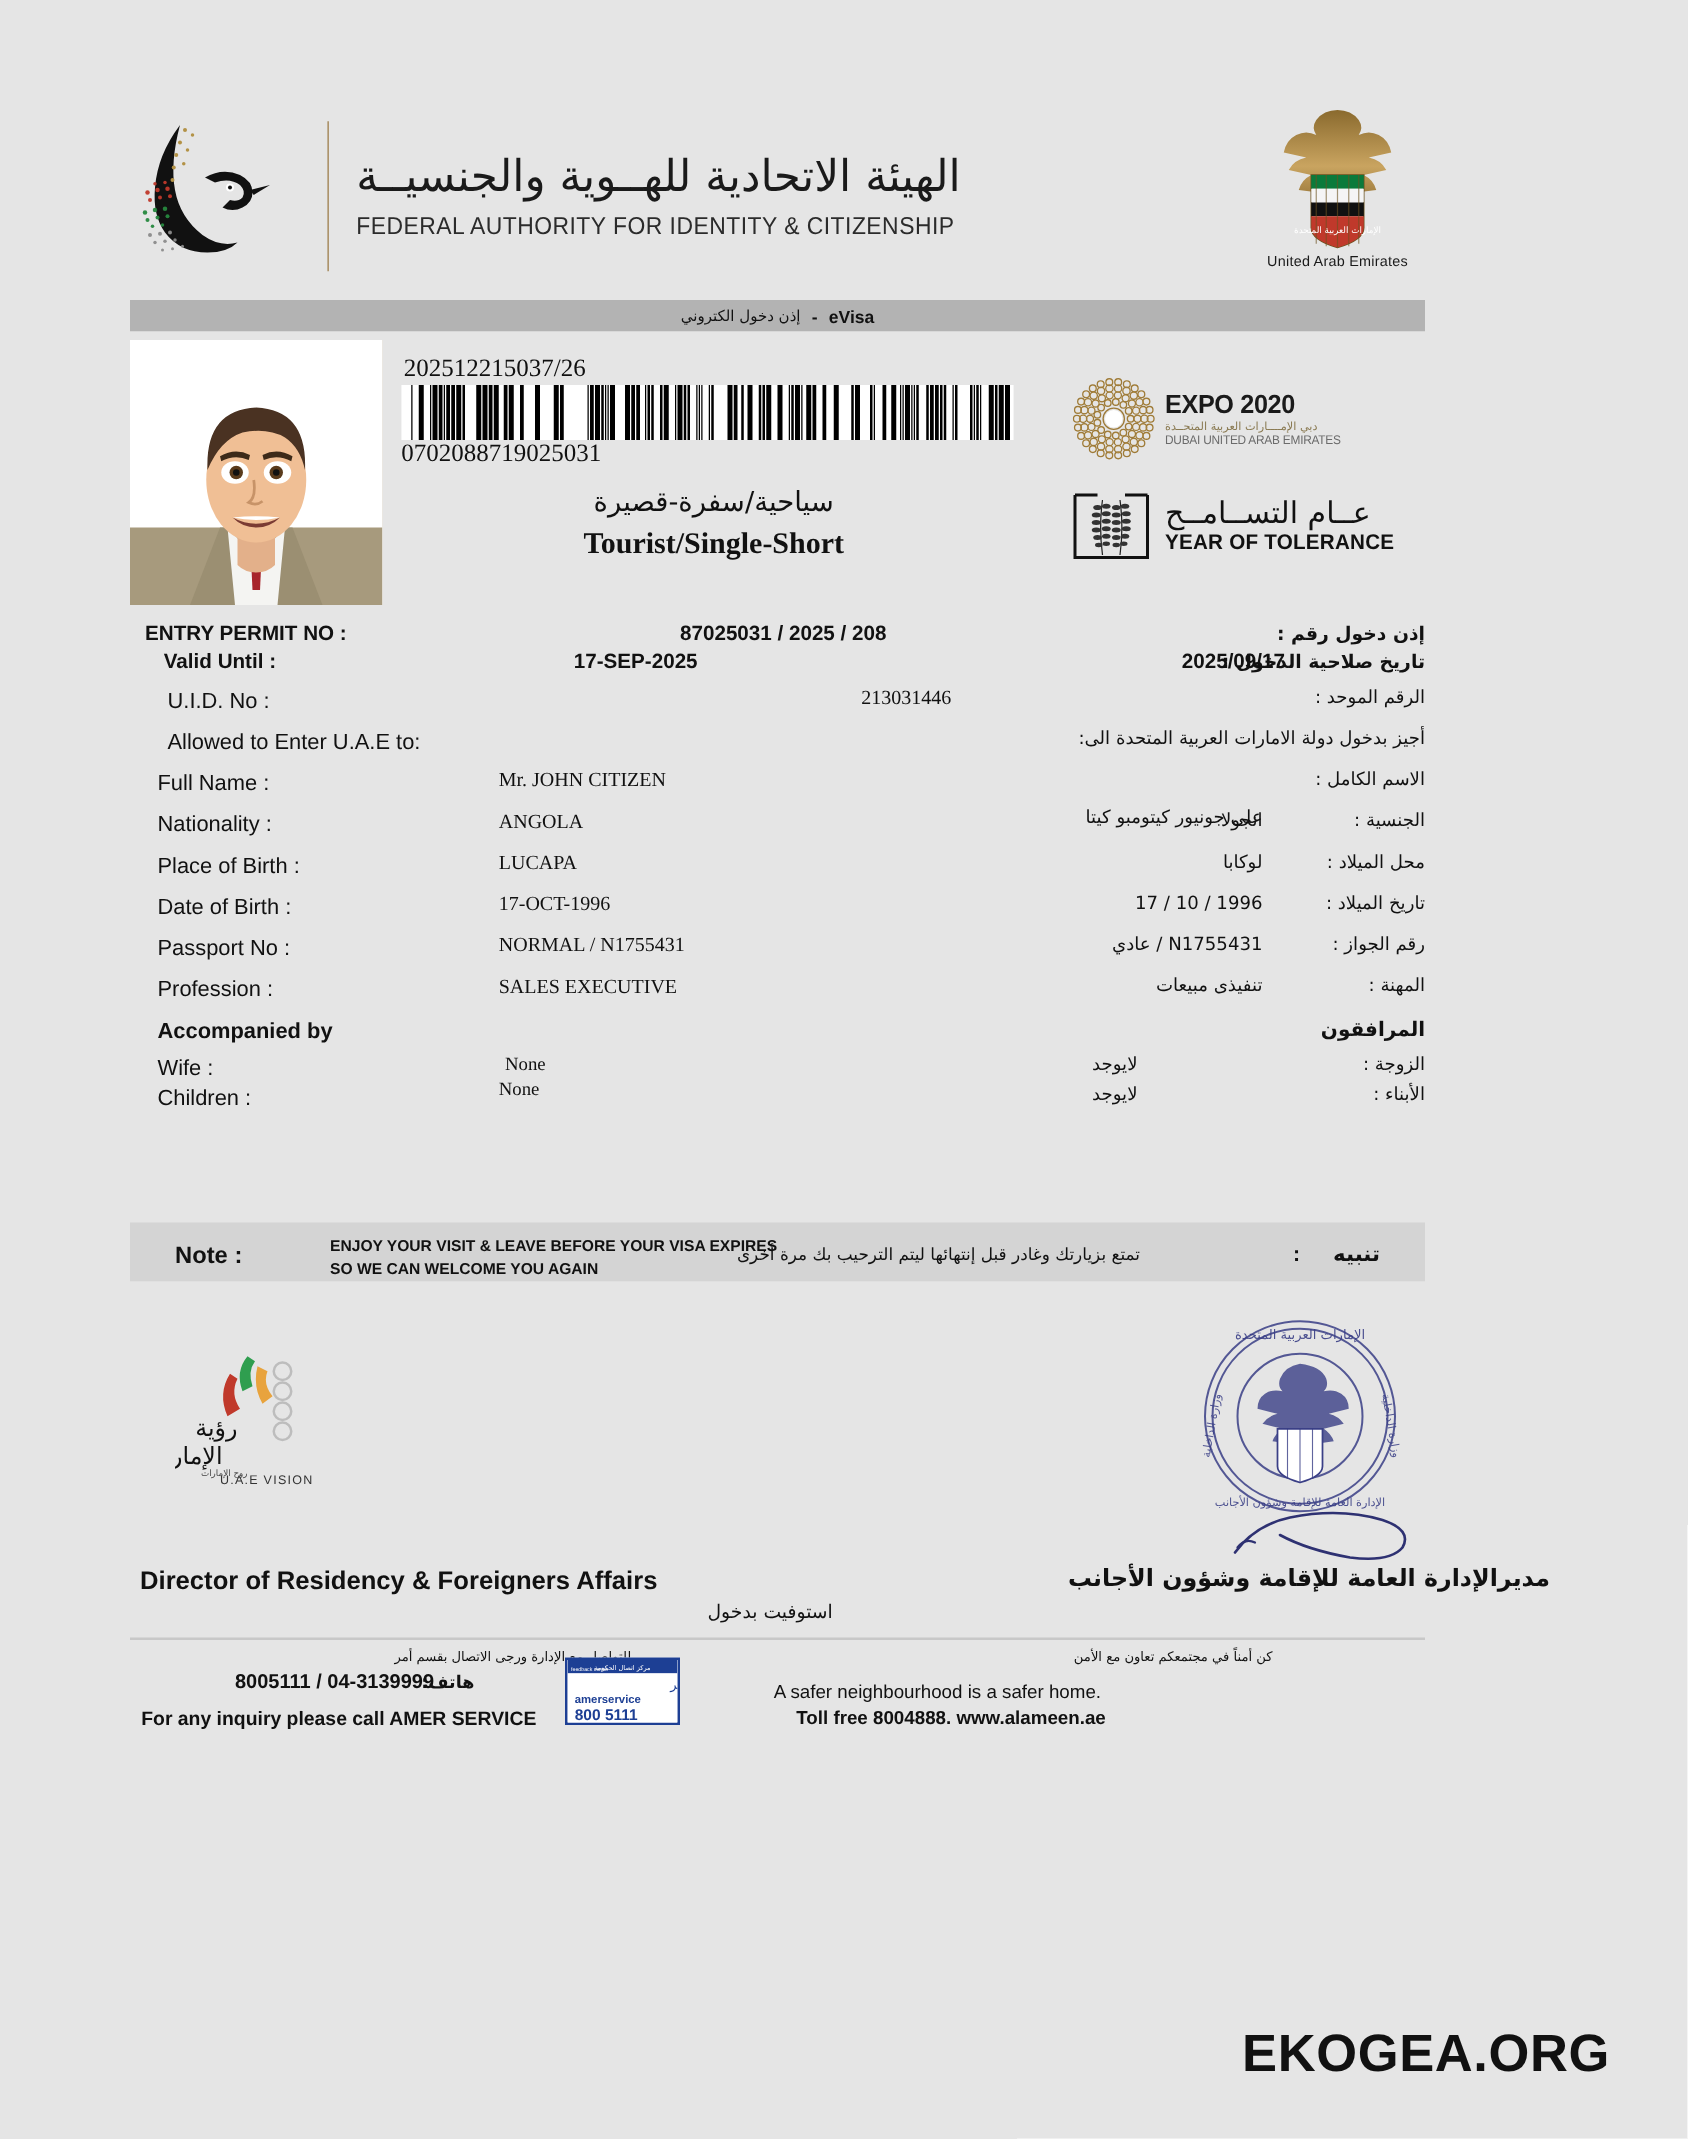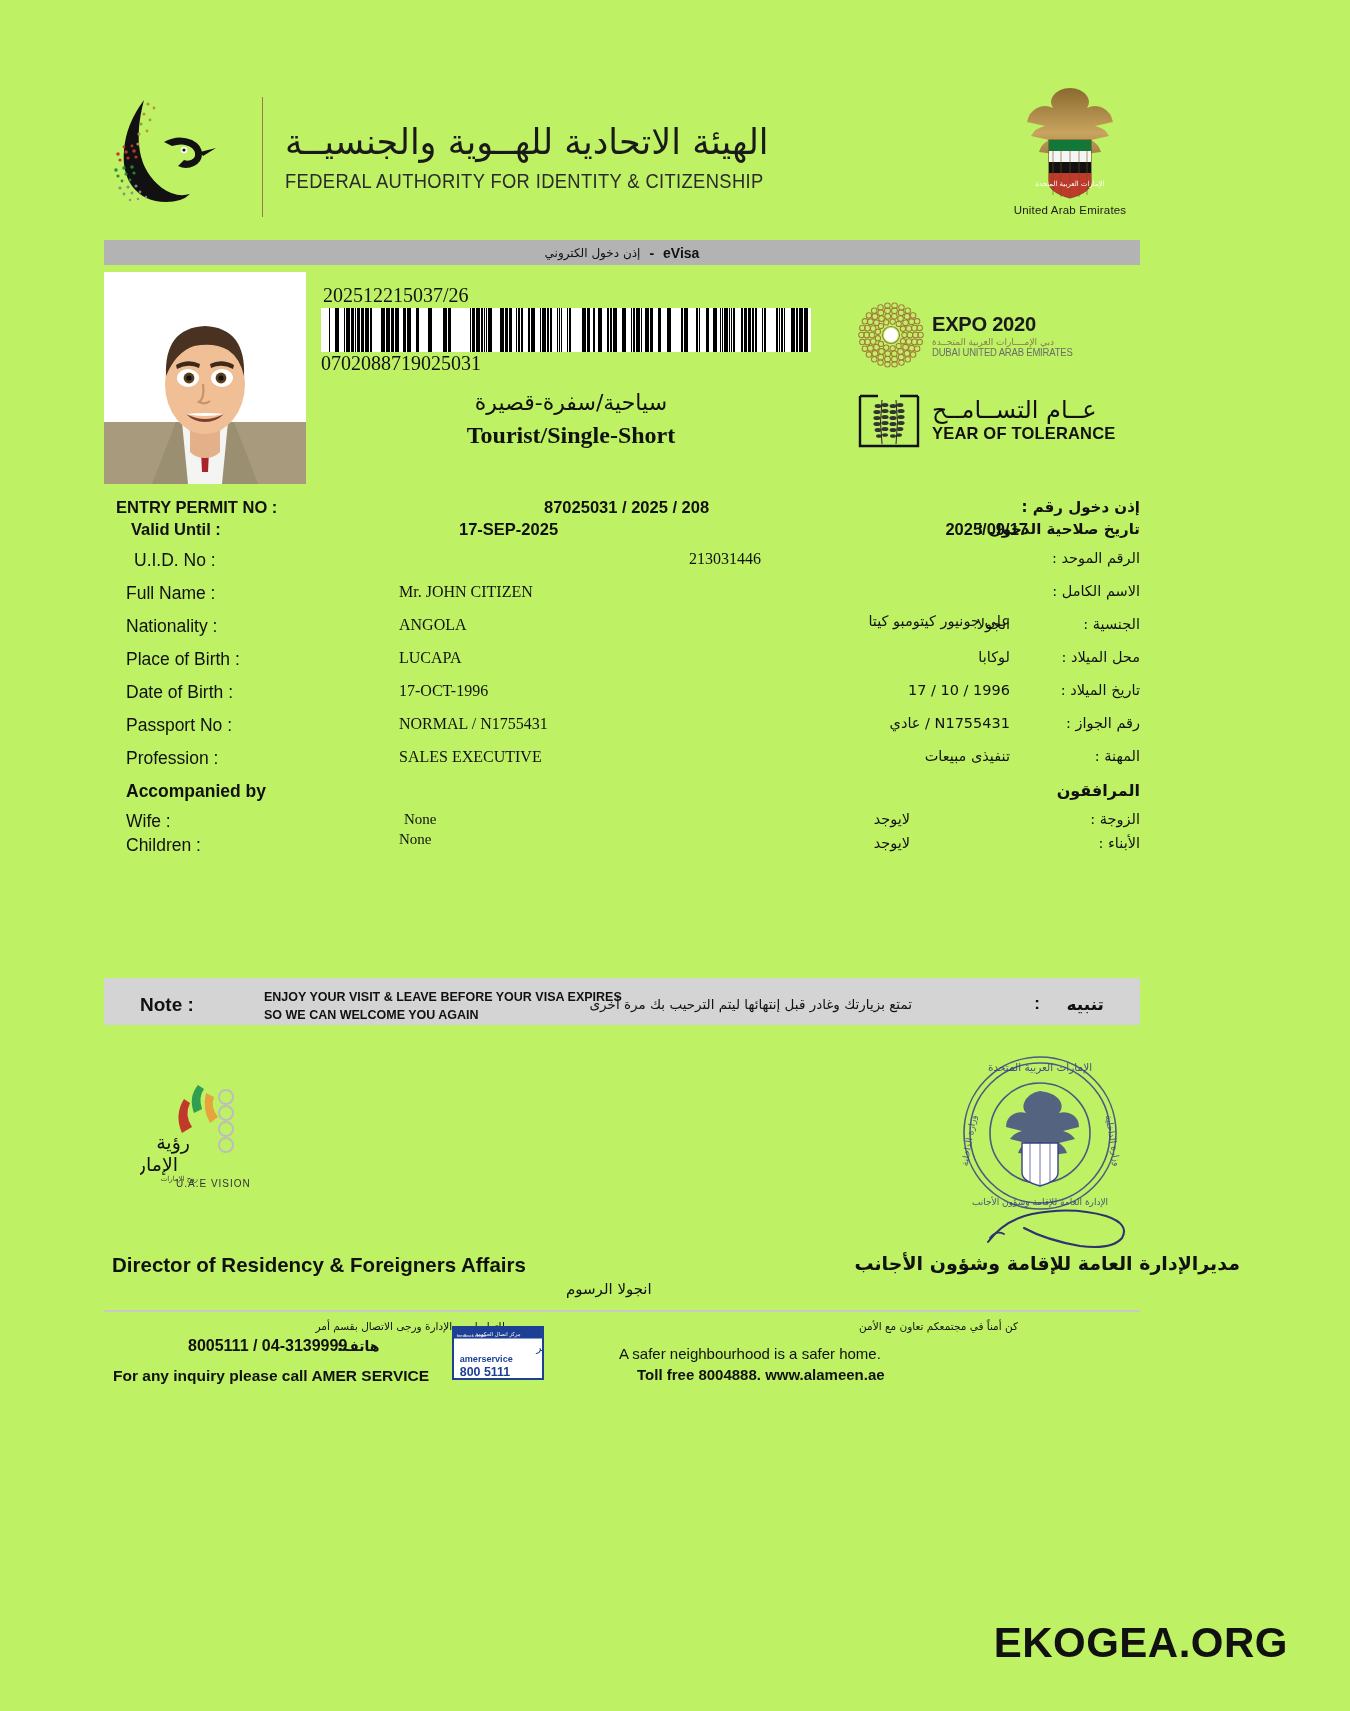--- a/index.html
+++ b/index.html
@@ -5,21 +5,21 @@
   * { box-sizing: border-box; }
   html, body {
     margin: 0; padding: 0;
     background: #ffffff;
     font-family: "Liberation Sans", sans-serif;
   }
   .page {
     position: relative;
     width: 1350px;
     height: 1711px;
-    background: #bef264;
+    background: #e5e5e5;
     overflow: hidden;
   }
 
   
   .header {
     position: absolute;
     left: 104px; top: 82px;
     width: 1036px; height: 150px;
     display: flex;
     align-items: center;
@@ -751,20 +751,24 @@
     </div>
 
     <div class="grp-reg" style="margin-top:8px;">
 
       <div class="rowline">
         <span class="lbl indent">U.I.D. No :</span>
         <span class="val" style="left:585px;">213031446</span>
         <span class="arl">الرقم الموحد :</span>
       </div>
 
+      <div class="rowline">
+        <span class="lbl indent">Allowed to Enter U.A.E to:</span>
+        <span class="arl">أجيز بدخول دولة الامارات العربية المتحدة الى:</span>
+      </div>
 
       <div class="rowline">
         <span class="lbl">Full Name :</span>
         <span class="val">Mr. JOHN CITIZEN</span>
         <span class="arv" style="right:130px;margin-top:30px;">على جونيور كيتومبو كيتا</span>
         <span class="arl">الاسم الكامل :</span>
       </div>
 
       <div class="rowline">
         <span class="lbl">Nationality :</span>
@@ -876,21 +880,21 @@
 
   <div class="signature">
     <svg viewBox="0 0 170 70" xmlns="http://www.w3.org/2000/svg">
       <path d="M8 52 Q24 30 52 24 Q92 16 126 26 Q150 34 142 48 Q132 60 100 56 Q66 50 44 38" fill="none" stroke="#2e3172" stroke-width="2.1" stroke-linecap="round"></path>
       <path d="M10 48 Q16 40 24 44" fill="none" stroke="#2e3172" stroke-width="1.8" stroke-linecap="round"></path>
     </svg>
   </div>
 
   <div class="dir-en">Director of Residency &amp; Foreigners Affairs</div>
   <div class="dir-ar">مديرالإدارة العامة للإقامة وشؤون الأجانب</div>
-  <div class="fees">انجولا الرسوم</div>
+  <div class="fees">استوفيت بدخول</div>
 
   <div class="footer-rule"></div>
   <div class="foot-ar-1">للتواصل مع الإدارة ورجى الاتصال بقسم أمر</div>
   <div class="foot-phone">8005111  /  04-3139999</div>
   <div class="foot-phone-ar">هاتف:</div>
   <div class="foot-amer">For any inquiry please call AMER SERVICE</div>
 
   <div class="amer-badge">
     <svg viewBox="0 0 92 54" xmlns="http://www.w3.org/2000/svg">
       <rect width="92" height="54" fill="#fff"></rect>

